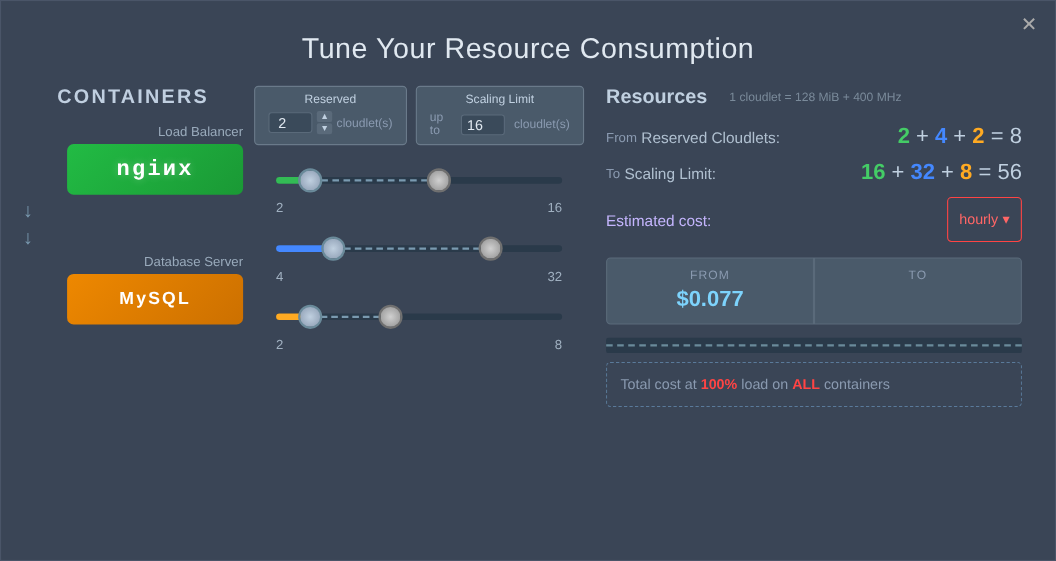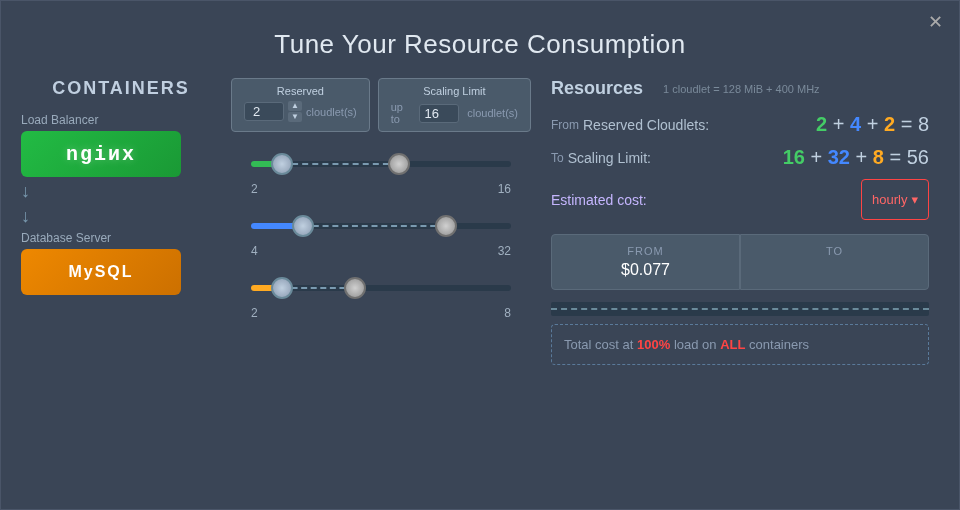--- a/index.html
+++ b/index.html
@@ -51,21 +51,21 @@
       text-align: center;
       font-size: 18px;
       font-weight: bold;
       color: #c0cfe0;
       letter-spacing: 2px;
       margin-bottom: 14px;
     }
     .container-item {
       display: flex;
       flex-direction: column;
-      align-items: flex-start;
+      align-items: flex-end;
       margin-bottom: 4px;
     }
     .container-label {
       font-size: 12px;
       color: #9ab;
       margin-bottom: 4px;
     }
     .container-box {
       width: 160px;
       height: 46px;
@@ -280,23 +280,23 @@
     }
     .cost-box:first-child { border-radius: 4px 0 0 4px; }
     .cost-box:last-child { border-radius: 0 4px 4px 0; }
     .cost-box-label {
       font-size: 11px;
       color: #8a9ab0;
       letter-spacing: 1px;
       margin-bottom: 4px;
     }
     .cost-box-value {
-      font-size: 16px;
-      color: #ffffff;
-      font-weight: 400;
+      font-size: 20px;
+      color: #7dd3fc;
+      font-weight: 700;
     }
     .cost-bar {
       width: 100%;
       height: 14px;
       background: #2a3a4a;
       border-radius: 2px;
       overflow: hidden;
       display: flex;
       margin-bottom: 8px;
       position: relative;

